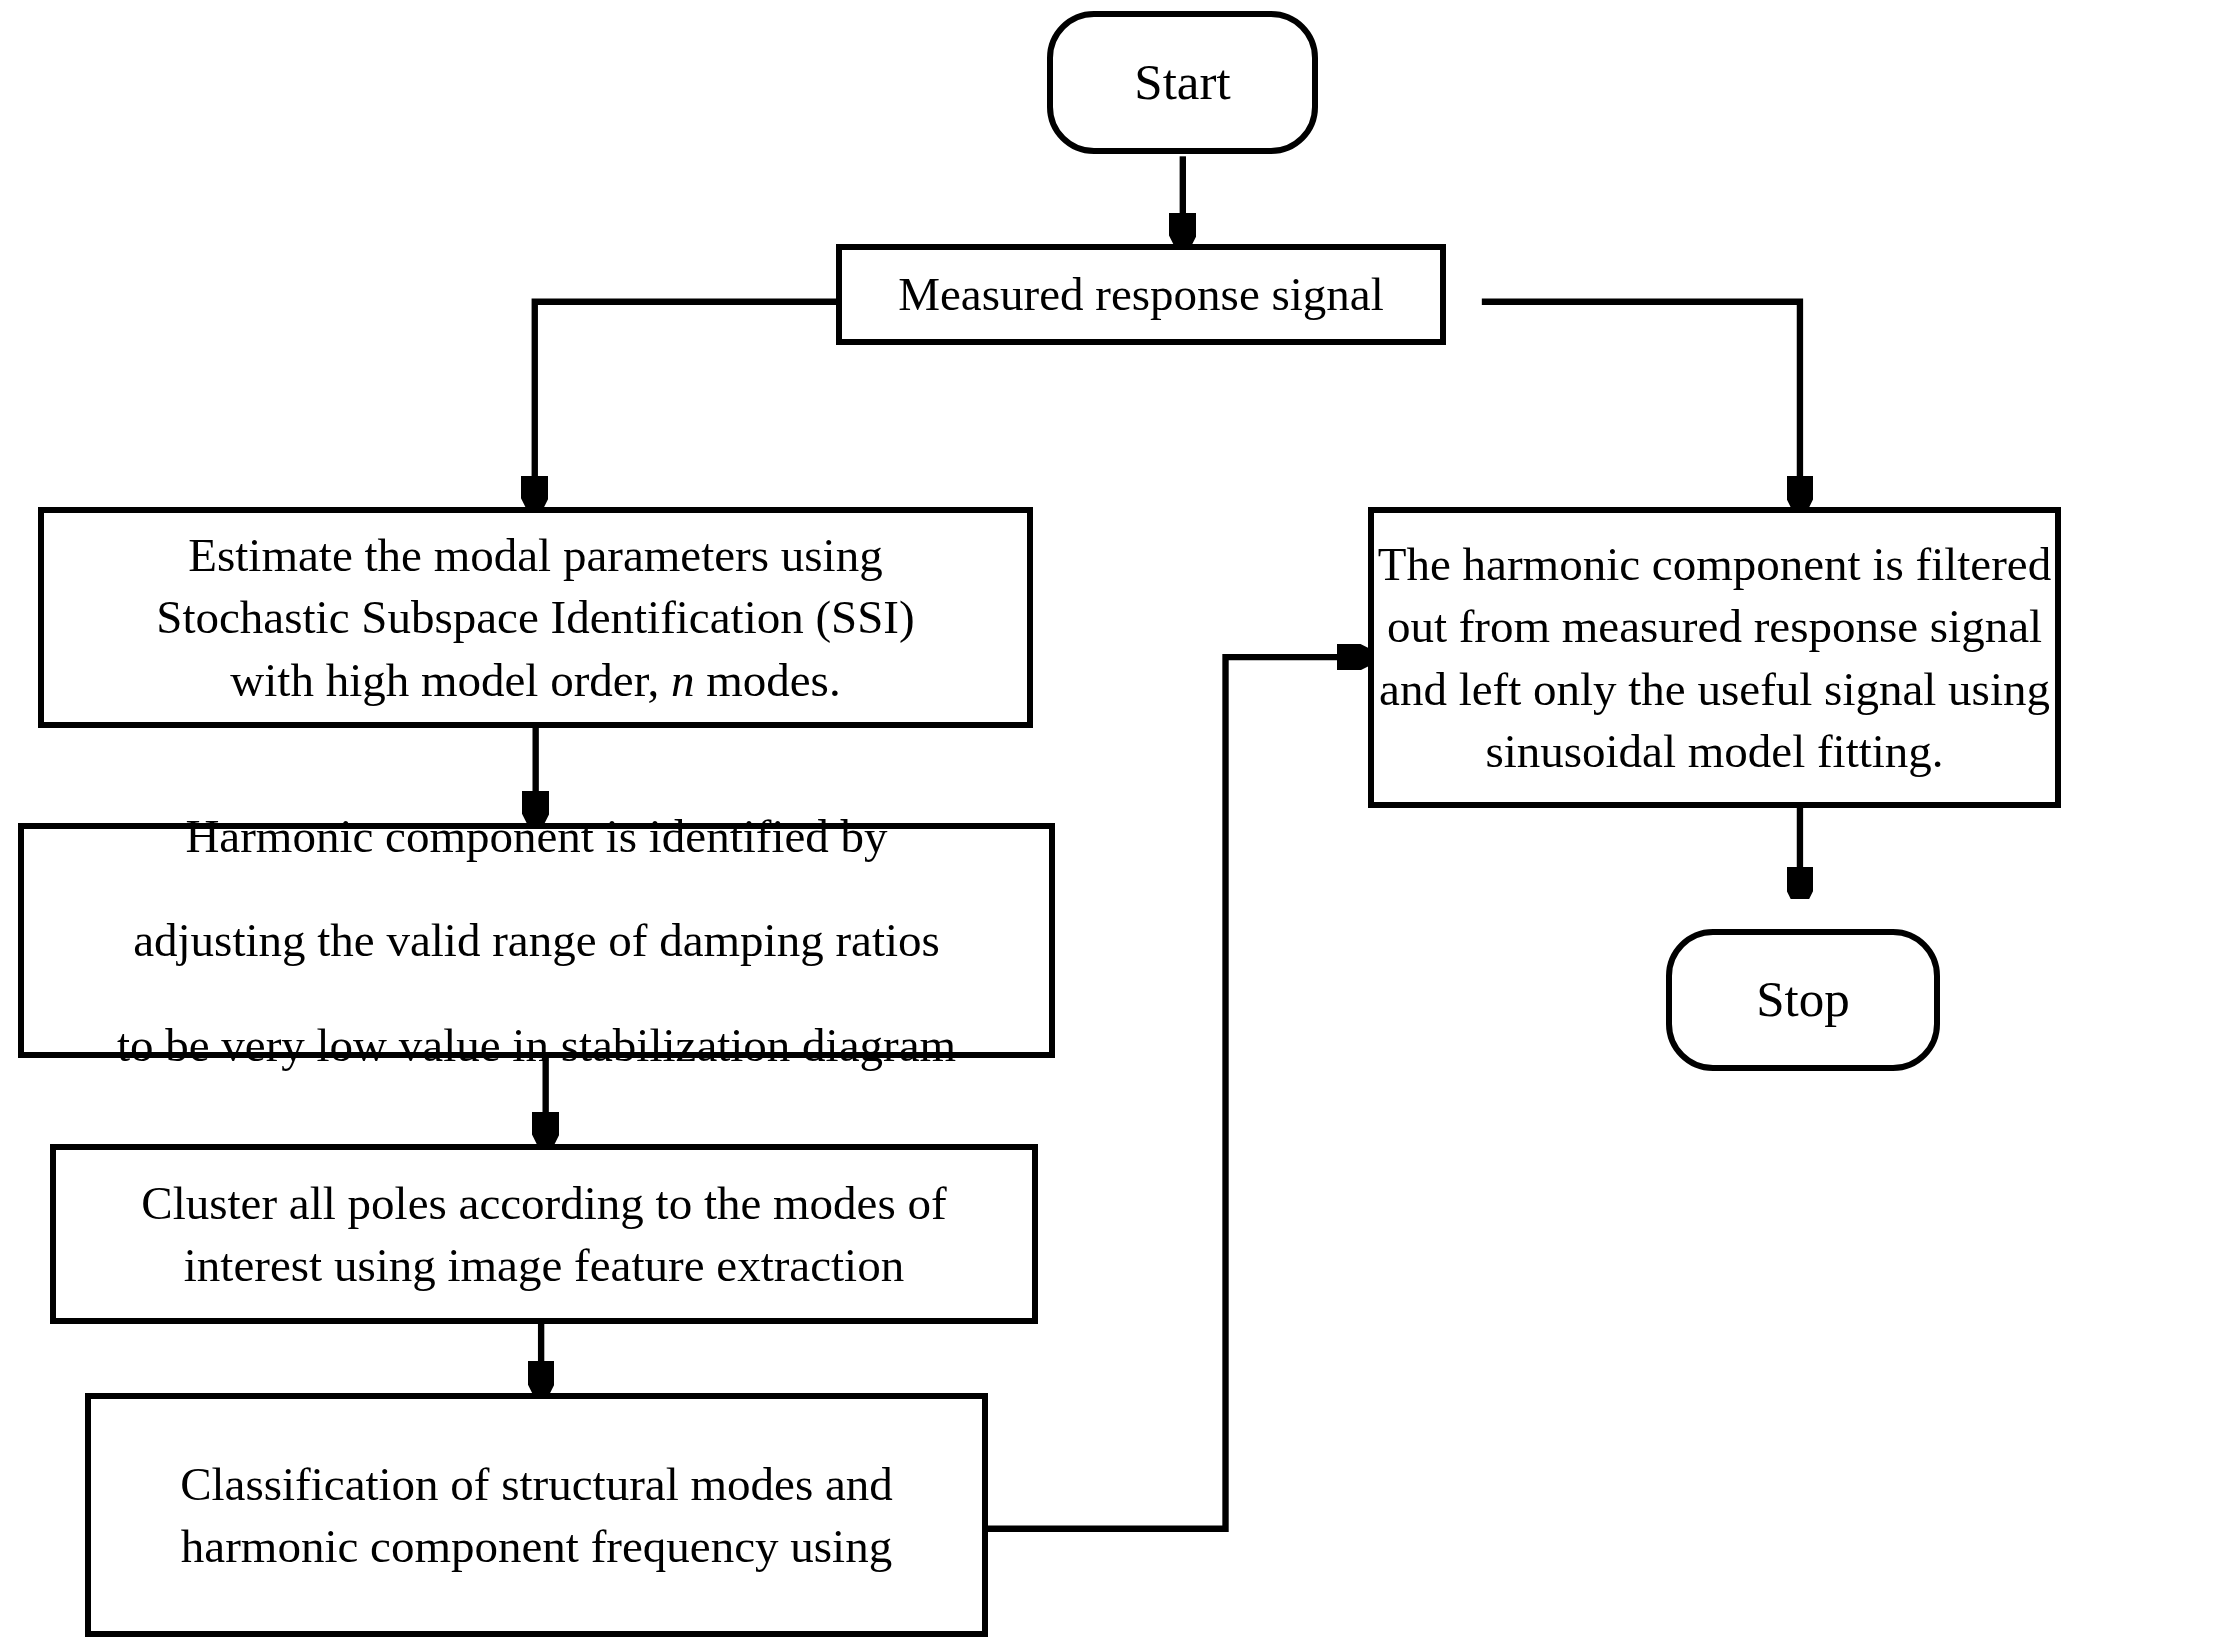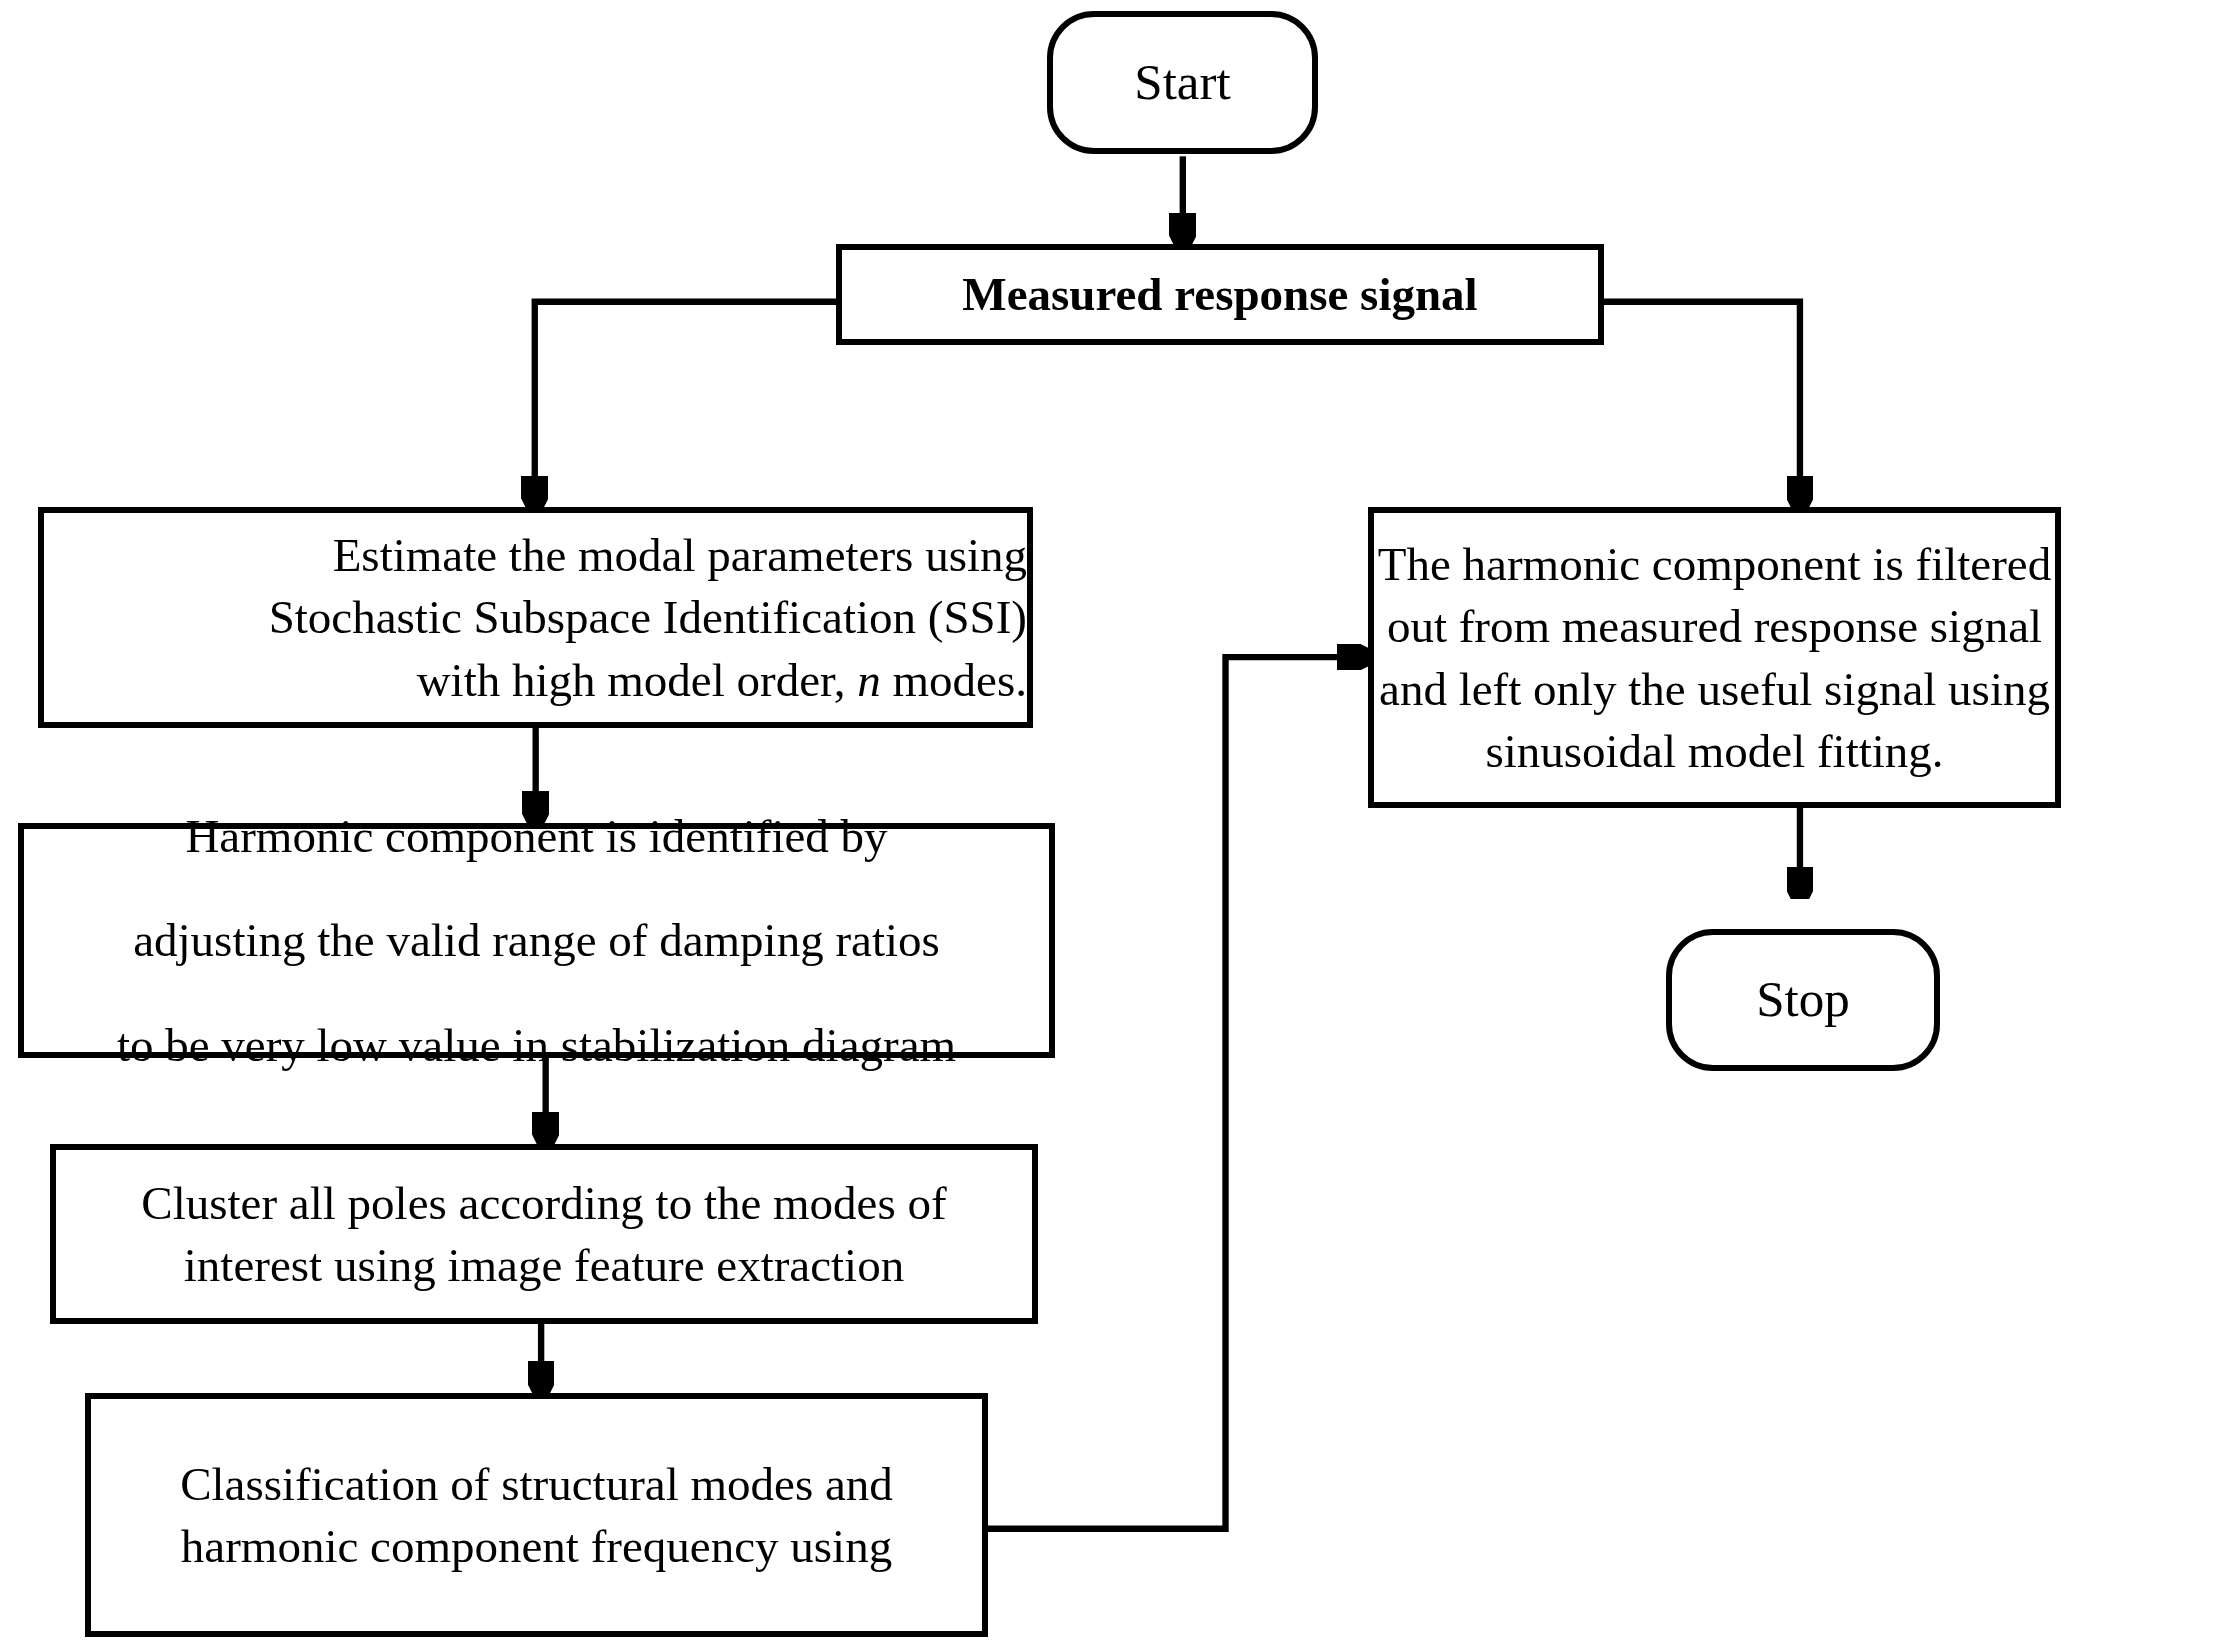--- a/index.html
+++ b/index.html
@@ -44,22 +44,22 @@
   }
   .terminator {
     border-radius: 47px;
     font-size: 51px;
   }
   .line { white-space: nowrap; }
   .it { font-style: italic; }
 
   
   .n-start          { left: 1047px; top: 11px;   width: 271px;  height: 143px; text-align: right; }
-  .n-measured       { left: 836px;  top: 244px;  width: 768px;  height: 101px; font-weight: bold; }
-  .n-estimate       { left: 38px;   top: 507px;  width: 995px; height: 221px; align-items: flex-end; }
+  .n-measured       { left: 836px;  top: 244px;  width: 610px;  height: 101px; }
+  .n-estimate       { left: 38px;   top: 507px;  width: 995px; height: 221px; }
   .n-harmonic       { left: 18px;   top: 823px;  width: 1037px; height: 235px; gap: 42px; }
   .n-cluster        { left: 50px;   top: 1144px; width: 988px; height: 180px; }
   .n-classification { left: 85px;   top: 1393px; width: 903px;  height: 244px; }
   .n-filter         { left: 1368px; top: 507px;  width: 693px;  height: 301px; justify-content: center; }
   .n-stop           { left: 1666px; top: 899px;  width: 274px;  height: 142px; margin-top: 30px; }
 </style>
 </head>
 <body>
 
 <div class="canvas">

